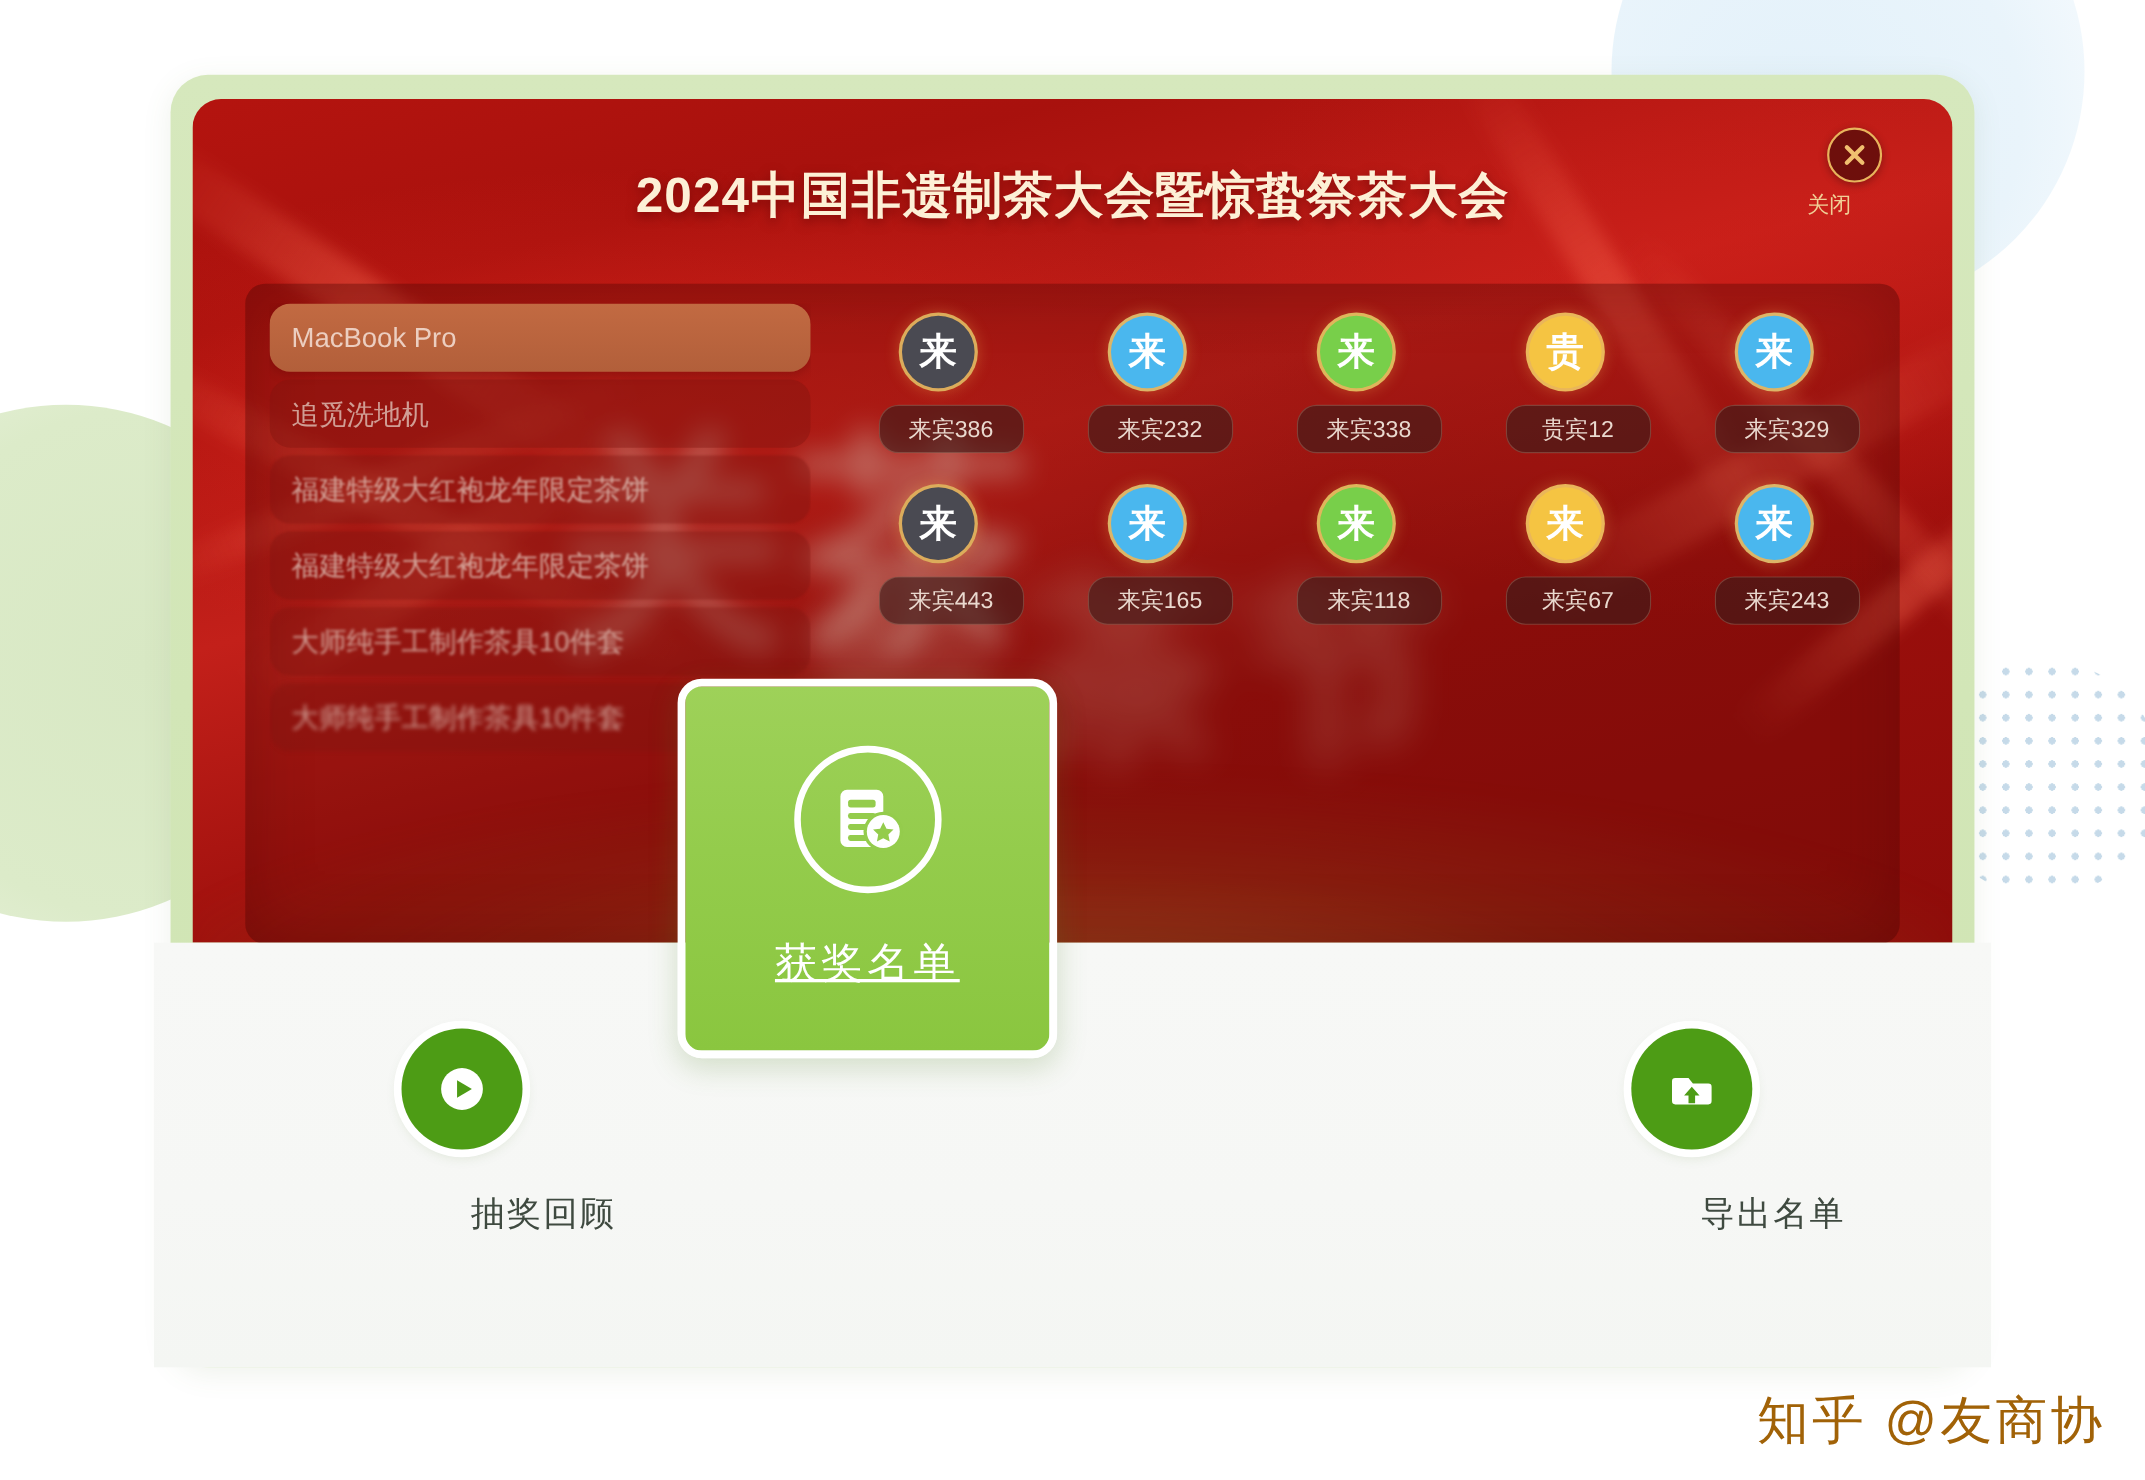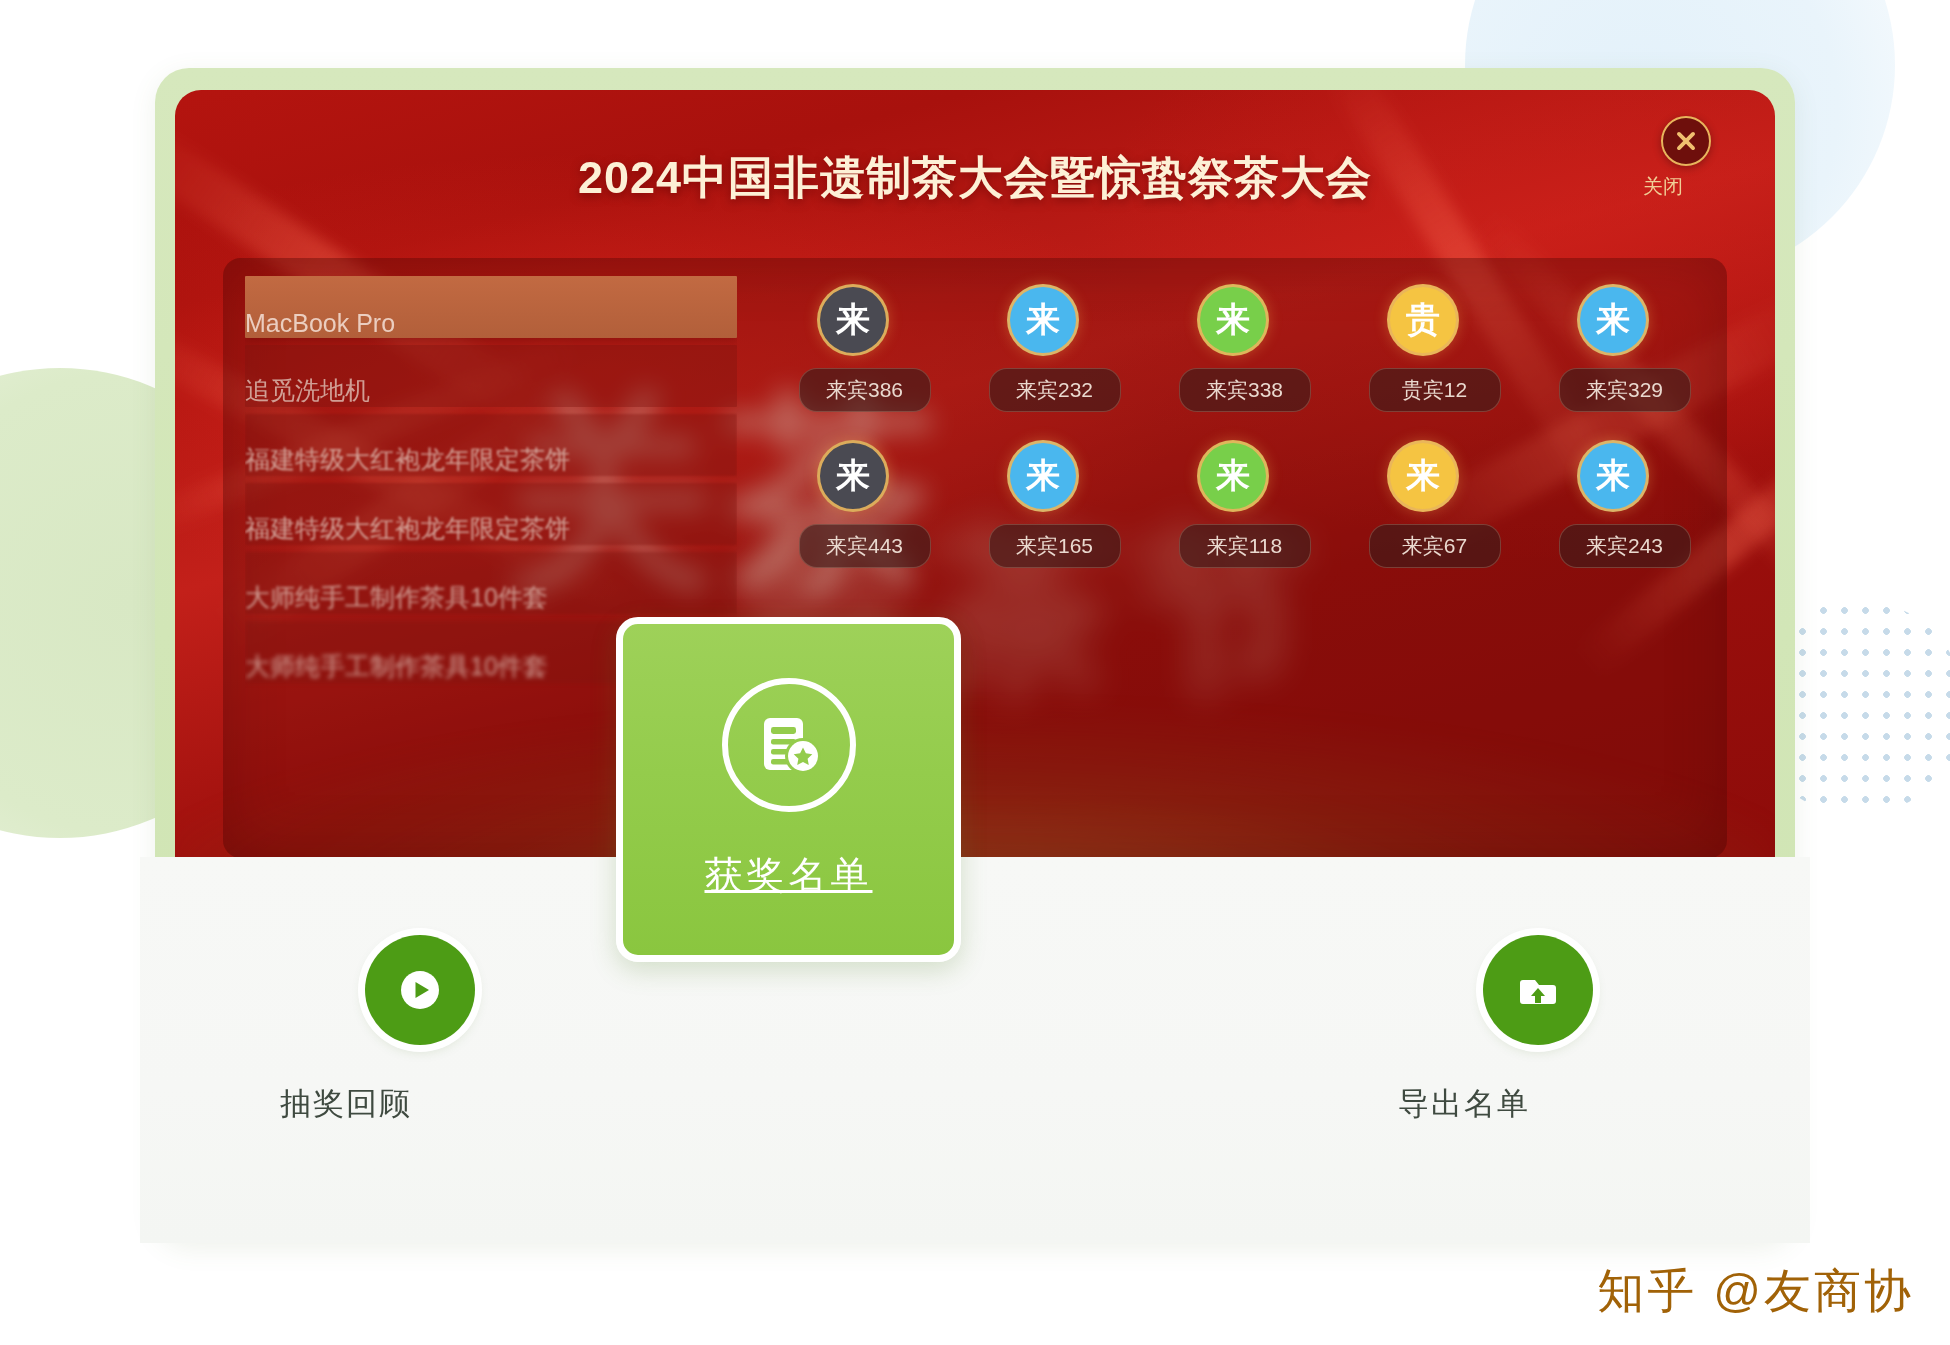--- a/index.html
+++ b/index.html
@@ -174,22 +174,23 @@
   
   .prize-list {
     position: absolute;
     left: 22px; top: 18px;
     width: 492px; height: 570px;
     overflow: hidden;
   }
   .prize-item {
     height: 62px;
     margin-bottom: 7px;
-    border-radius: 1px;
-    display: flex; align-items: flex-end;
+    border-radius: 19px;
+    display: flex; align-items: center;
+    padding-left: 20px;
     font-size: 25px;
     color: rgba(232, 210, 200, .72);
     background: rgba(128, 20, 16, .40);
     cursor: pointer;
     white-space: nowrap;
   }
   .prize-item.blur1 { filter: blur(1.1px); }
   .prize-item.blur2 { filter: blur(1.6px); }
   .prize-item.blur3 { filter: blur(2.1px); }
   .prize-item.selected {
@@ -239,21 +240,21 @@
     position: absolute;
     left: 140px; top: 857px;
     width: 1670px; height: 386px;
     background: linear-gradient(180deg, #f7f8f6 0%, #f6f7f5 60%, #f4f6f3 100%);
     z-index: 7;
   }
 
   .tool-side {
     position: absolute;
     width: 280px;
-    text-align: left;
+    text-align: right;
     cursor: pointer;
   }
   .tool-side.left  { left: 140px;  top: 78px; }
   .tool-side.right { right: 132px; top: 78px; }
 
   .tool-circle {
     width: 110px; height: 110px;
     margin: 0 auto;
     border-radius: 50%;
     background: #4d9c15;

